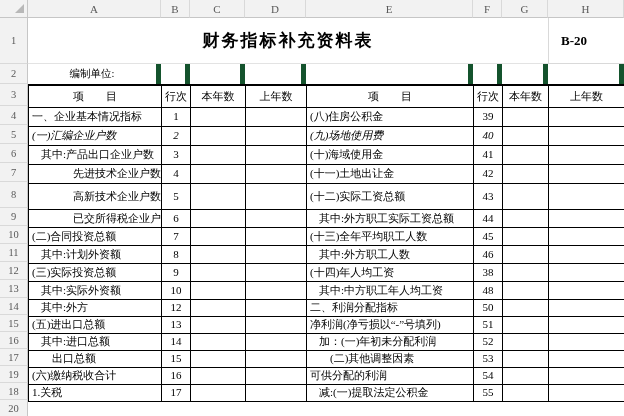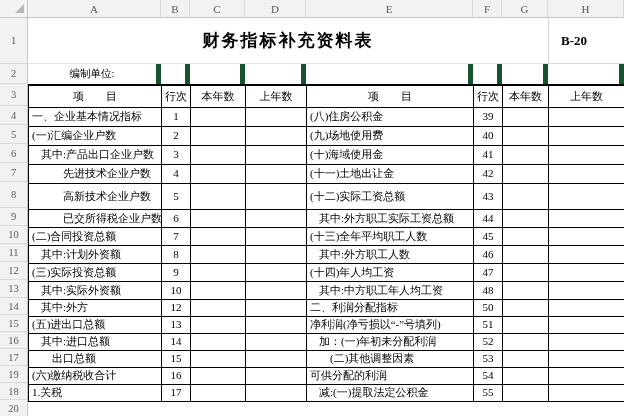--- a/index.html
+++ b/index.html
@@ -86,21 +86,21 @@
     overflow: hidden;
     white-space: nowrap;
     vertical-align: middle;
   }
   td.hc { text-align: center; }
   td.num { text-align: center; }
   td.lbl { text-align: left; }
   .ind0 { padding-left: 3px; margin-top: 22px; }
   .ind1 { padding-left: 12px; }
   .ind2 { padding-left: 23px; }
-  .ind3 { padding-left: 34px; }
+  .ind3 { padding-left: 44px; }
 </style>
 </head>
 <body>
 
 <div class="sheet">
 
   <div class="corner">
     <div class="tri"></div>
   </div>
 
@@ -181,21 +181,21 @@
       <tr style="height: 19px;">
             <td class="lbl ind0">一、企业基本情况指标</td>
             <td class="num">1</td>
             <td class="val"></td>
             <td class="val"></td>
             <td class="lbl ind0">(八)住房公积金</td>
             <td class="num">39</td>
             <td class="val"></td>
             <td class="val"></td>
           </tr>
-          <tr style="height: 19px;">
+          <tr style="height: 19px; font-style: italic;">
             <td class="lbl ind0">(一)汇编企业户数</td>
             <td class="num">2</td>
             <td class="val"></td>
             <td class="val"></td>
             <td class="lbl ind0">(九)场地使用费</td>
             <td class="num">40</td>
             <td class="val"></td>
             <td class="val"></td>
           </tr>
           <tr style="height: 19px;">
@@ -257,21 +257,21 @@
             <td class="num">46</td>
             <td class="val"></td>
             <td class="val"></td>
           </tr>
           <tr style="height: 18px;">
             <td class="lbl ind0">(三)实际投资总额</td>
             <td class="num">9</td>
             <td class="val"></td>
             <td class="val"></td>
             <td class="lbl ind0">(十四)年人均工资</td>
-            <td class="num">47</td>
+            <td class="num">38</td>
             <td class="val"></td>
             <td class="val"></td>
           </tr>
           <tr style="height: 18px;">
             <td class="lbl ind1">其中:实际外资额</td>
             <td class="num">10</td>
             <td class="val"></td>
             <td class="val"></td>
             <td class="lbl ind1">其中:中方职工年人均工资</td>
             <td class="num">48</td>

